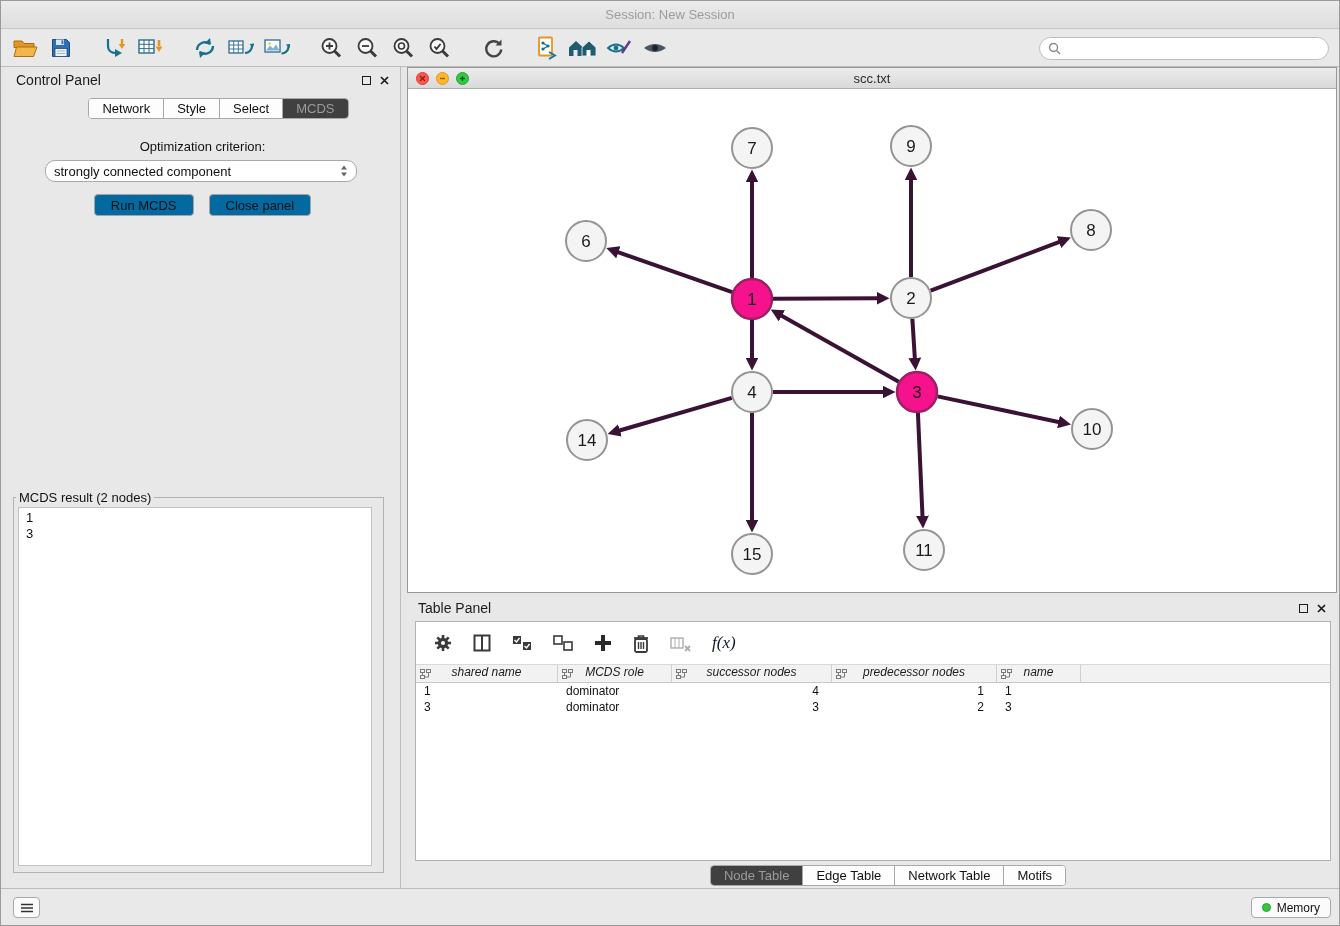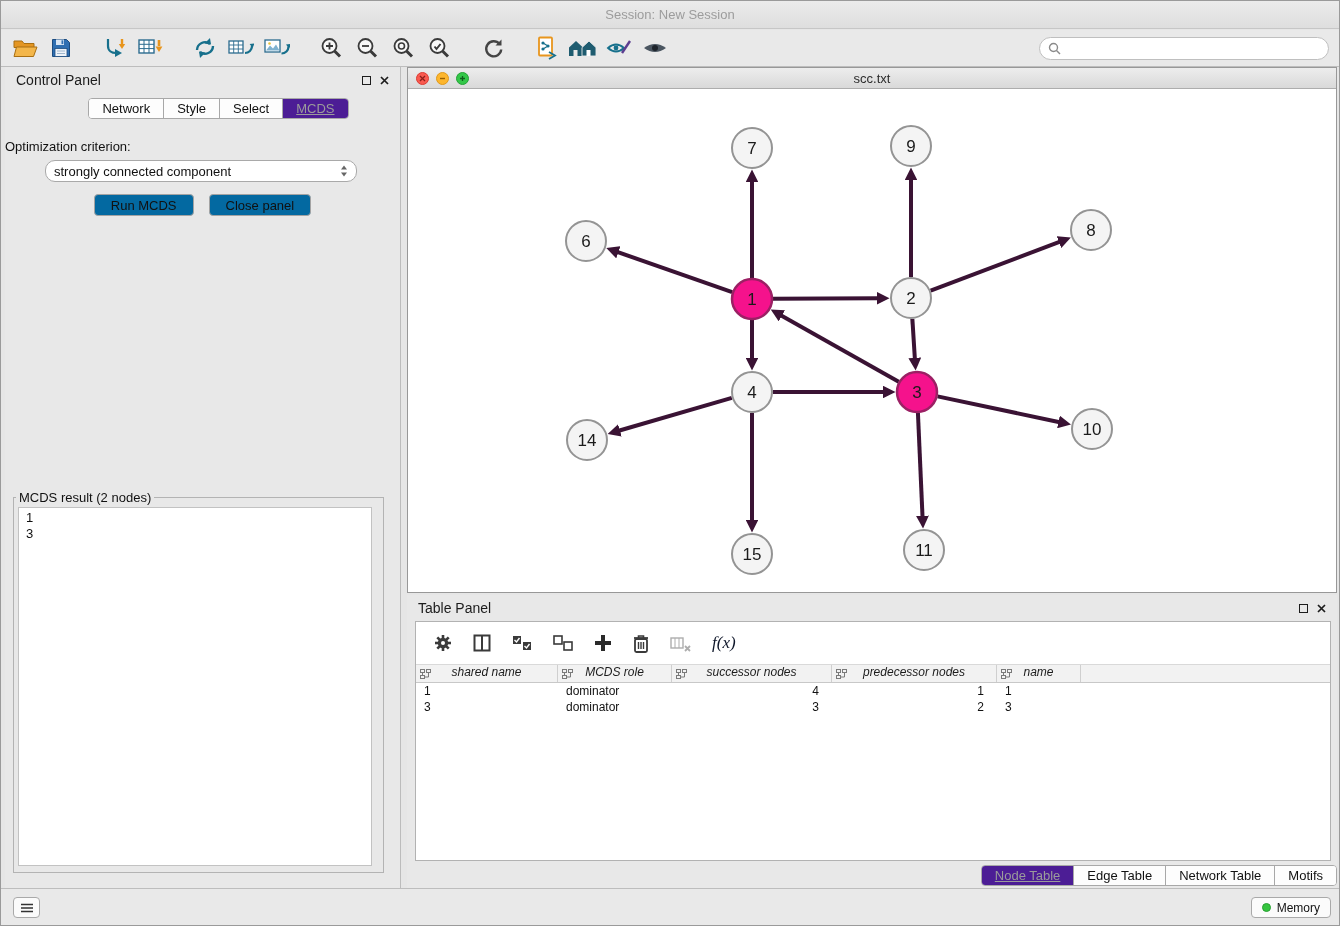--- a/index.html
+++ b/index.html
@@ -24,23 +24,23 @@
   .panel-header{height:26px;display:flex;align-items:center;padding:0 11px;font-size:14px;color:#1c1c1c;}
   .header-icons{margin-left:auto;display:flex;gap:9px;align-items:center;}
   .float-box{width:9px;height:9px;border:1.5px solid #1c1c1c;background:transparent;}
   
   .control-panel{position:absolute;left:4px;top:66px;width:396px;height:822px;background:#e8e8e8;
     border-right:1px solid #bcbcbc;}
   .seg{display:flex;border:1px solid #a8a8a8;border-radius:4px;overflow:hidden;background:#fdfdfd;height:21px;margin-left:32px;}
   .seg-tab{padding:2px 13px;font-size:13px;border-left:1px solid #a8a8a8;background:#fdfdfd;color:#111;
     line-height:16px;white-space:nowrap;}
   .seg-tab:first-child{border-left:none;}
-  .seg-tab.active{background:#4c1d95;color:#9b9b9b;text-decoration:underline;}
+  .seg-tab.active{background:#404040;color:#9b9b9b;}
   .cp-tabs-wrap{position:absolute;top:31px;left:0;width:100%;display:flex;justify-content:center;}
-  .opt-label{position:absolute;top:72px;left:0;width:100%;font-size:13px;color:#111;}
+  .opt-label{position:absolute;top:72px;left:0;width:100%;text-align:center;font-size:13px;color:#111;}
   .dropdown{position:absolute;top:93px;left:40px;width:312px;height:22px;background:#fff;
     border:1px solid #a9a9a9;border-radius:10px;font-size:13px;display:flex;align-items:center;
     padding:0 8px;color:#111;}
   .dropdown .dd-arrows{margin-left:auto;display:flex;flex-direction:column;line-height:5px;}
   .btn-row{position:absolute;top:127px;left:0;width:100%;display:flex;justify-content:center;gap:15px;}
   .push-btn{height:22px;padding:0 16px;background:#0369a1;border:1px solid #a3a3a3;border-radius:4px;
     font-size:13px;font-family:"Liberation Sans",sans-serif;color:#111;}
   .result-fieldset{position:absolute;left:8px;top:423px;width:371px;height:383px;margin:0;
     border:1px solid #b3b3b3;padding:0;background:#e8e8e8;}
   .result-fieldset legend{font-size:13px;color:#111;padding:0 3px;margin-left:2px;}
@@ -65,21 +65,21 @@
   .tt-btn{display:flex;align-items:center;justify-content:center;}
   .fx-label{font-family:"Liberation Serif",serif;font-style:italic;font-size:17px;color:#0f172a;}
   .grid-header{display:flex;background:#f2f2f2;border-top:1px solid #d9d9d9;border-bottom:1px solid #c8c8c8;height:19px;}
   .th{position:relative;display:flex;align-items:flex-start;justify-content:center;
     border-right:1px solid #cfcfcf;font-size:12px;color:#1c1c1c;font-style:italic;}
   .th svg{position:absolute;left:4px;top:4px;}
   .th.filler{flex:1;border-right:none;}
   .tr{display:flex;height:16px;}
   .td{font-size:12px;color:#111;line-height:16px;padding:0 12px 0 8px;border-right:1px solid transparent;
     overflow:hidden;white-space:nowrap;}
-  .table-tabs-wrap{position:absolute;bottom:3px;left:0;width:100%;display:flex;justify-content:flex-end;}
+  .table-tabs-wrap{position:absolute;bottom:3px;left:0;width:100%;display:flex;justify-content:center;}
   
   .statusbar{position:absolute;left:0;right:0;bottom:0;height:37px;background:#e9e9e9;
     border-top:1px solid #bdbdbd;}
   .menu-btn{position:absolute;left:12px;top:8px;width:27px;height:21px;background:#fbfbfb;
     border:1px solid #a9a9a9;border-radius:4px;display:flex;align-items:center;justify-content:center;}
   .memory-btn{position:absolute;right:8px;top:8px;height:21px;background:#fbfbfb;border:1px solid #a9a9a9;
     border-radius:4px;font-size:12px;color:#111;display:flex;align-items:center;gap:6px;padding:0 10px;}
   .mem-dot{width:9px;height:9px;border-radius:50%;background:#35c53f;border:1px solid #29a033;}
 </style>
 </head>

